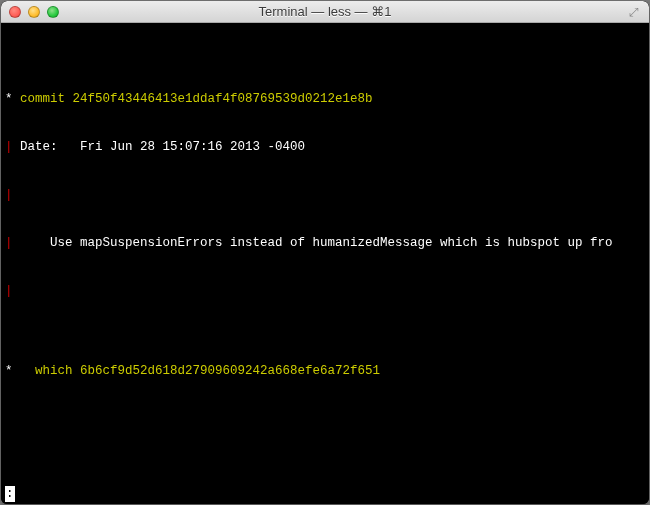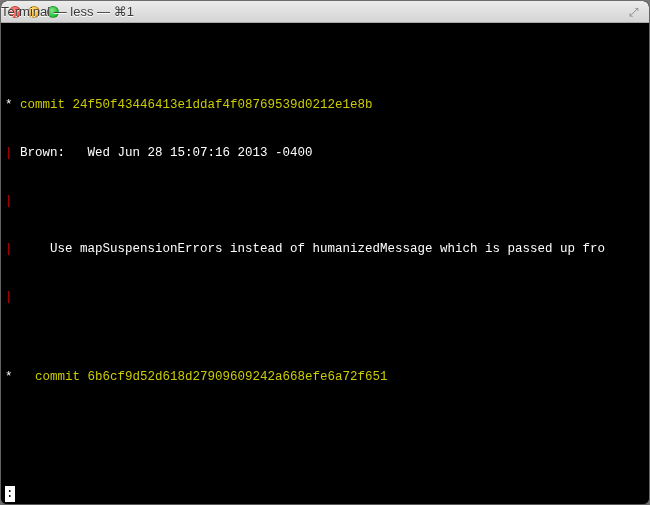--- a/index.html
+++ b/index.html
@@ -41,41 +41,41 @@
   .tl-btn {
     width: 12px; height: 12px; border-radius: 50%;
     border: 0.5px solid rgba(0,0,0,0.25);
   }
   .tl-close { background: radial-gradient(circle at 40% 35%, #ff8a80, #ff5f57 60%, #e33e35); }
   .tl-min   { background: radial-gradient(circle at 40% 35%, #ffe08a, #ffbd2e 60%, #dea017); }
   .tl-max   { background: radial-gradient(circle at 40% 35%, #8fe08a, #28c940 60%, #1aab2b); }
   .title {
     position: absolute;
     left: 0; right: 0;
-    text-align: left;
+    text-align: center;
     font-family: "Lucida Grande","Helvetica Neue",sans-serif;
     font-size: 13px;
     color: #3b3b3b;
     text-shadow: 0 1px 0 #fff;
     pointer-events: none;
   }
   .expand-icon {
     position: absolute;
     right: 6px;
     top: 4px;
     width: 14px; height: 14px;
     color: #888;
     font-size: 12px;
     font-family: sans-serif;
   }
   .terminal {
     flex: 1;
     background: #000;
     color: #fff;
-    padding: 10px 4px 0 4px;
+    padding: 4px 4px 0 4px;
     line-height: 16px;
     white-space: pre;
     overflow: hidden;
     position: relative;
   }
   .line { display: block; min-height: 16px; }
   .w  { color: #ffffff; }
   .y  { color: #cccc00; }  
   .r  { color: #cd0000; }  
   .prompt {
@@ -99,27 +99,27 @@
       <div class="tl-btn tl-max"></div>
     </div>
     <div class="title">Terminal — less — ⌘1</div>
     <div class="expand-icon">⤢</div>
   </div>
 
   <div class="terminal">
 
     
     <span class="line"><span class="w">*</span><span class="y"> <span>commit 24f50f43446413e1ddaf4f08769539d0212e1e8b</span></span></span>
-    <span class="line"><span class="r">|</span><span class="w"> <span>Brown:   </span><span>Wed Jun 28 15:07:16 2013 -0400</span></span></span>
+    <span class="line"><span class="r">|</span><span class="w"> <span>Date:   </span><span>Fri Jun 28 15:07:16 2013 -0400</span></span></span>
     <span class="line"><span class="r">|</span></span>
-    <span class="line"><span class="r">|</span><span class="w">     <span>Use mapSuspensionErrors instead of humanizedMessage which is passed up fro</span></span></span>
+    <span class="line"><span class="r">|</span><span class="w">     <span>Use mapSuspensionErrors instead of humanizedMessage which is hubspot up fro</span></span></span>
     <span class="line"><span class="r">|</span></span>
 
     
-    <span class="line"><span class="w">*  </span><span class="y"><span> commit 6b6cf9d52d618d27909609242a668efe6a72f651</span></span></span>
+    <span class="line"><span class="w">*  </span><span class="y"><span> which 6b6cf9d52d618d27909609242a668efe6a72f651</span></span></span>
     
     
     
     
     
     
     
     
 
     

